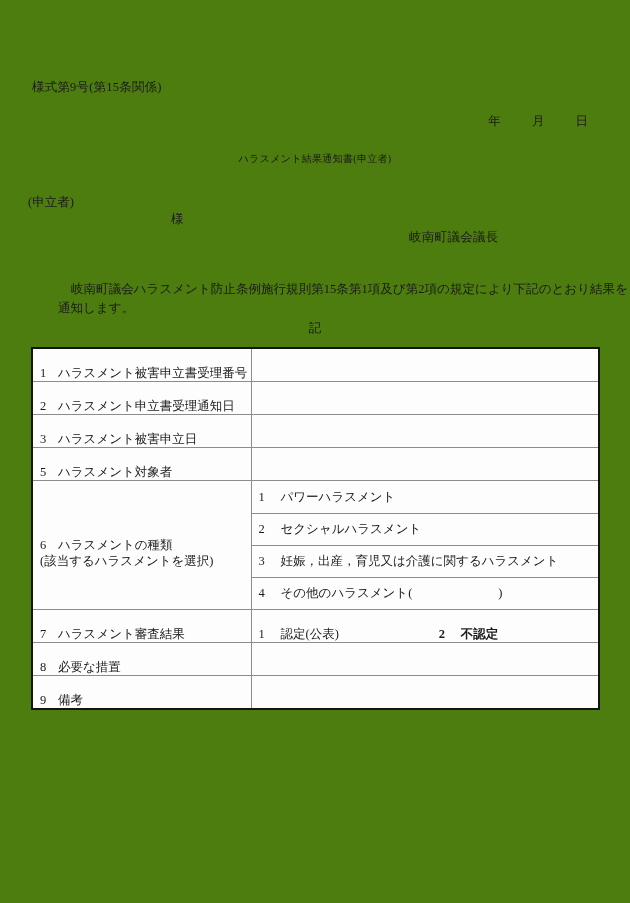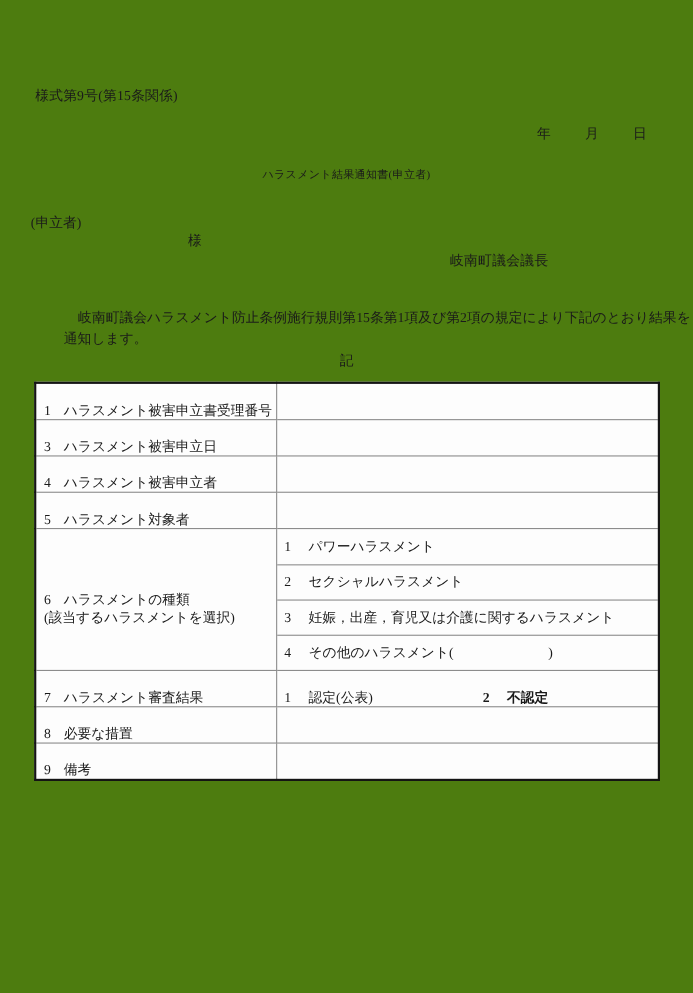--- a/index.html
+++ b/index.html
@@ -180,30 +180,30 @@
       <col class="col-label">
       <col class="col-value">
     </colgroup>
     <tbody>
 
       <tr>
         <td class="label-cell"><span class="num">1</span><span>ハラスメント被害申立書受理番号</span></td>
         <td class="blank-cell"></td>
       </tr>
 
+      <tr>
+        <td class="label-cell"><span class="num">2</span><span>ハラスメント申立書受理通知日</span></td>
+        <td class="blank-cell"></td>
+      </tr>
 
       <tr>
         <td class="label-cell"><span class="num">3</span><span>ハラスメント被害申立日</span></td>
         <td class="blank-cell"></td>
       </tr>
 
-      <tr>
-        <td class="label-cell"><span class="num">4</span><span>ハラスメント被害申立者</span></td>
-        <td class="blank-cell"></td>
-      </tr>
 
       <tr>
         <td class="label-cell"><span class="num">5</span><span>ハラスメント対象者</span></td>
         <td class="blank-cell"></td>
       </tr>
 
       <tr>
         <td class="label-multiline">
           <div class="ln1"><span class="num">6</span><span>ハラスメントの種類</span></div>
           <div class="ln2">(該当するハラスメントを選択)</div>

